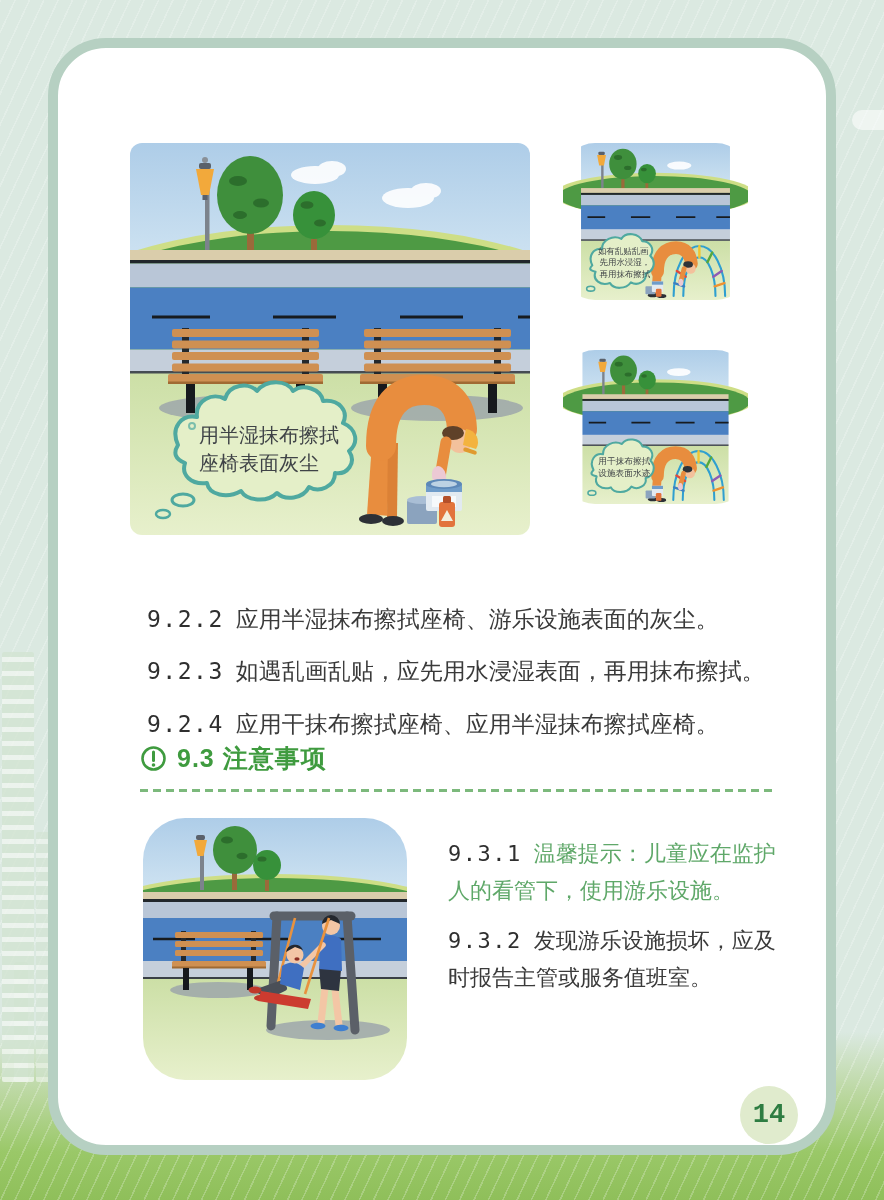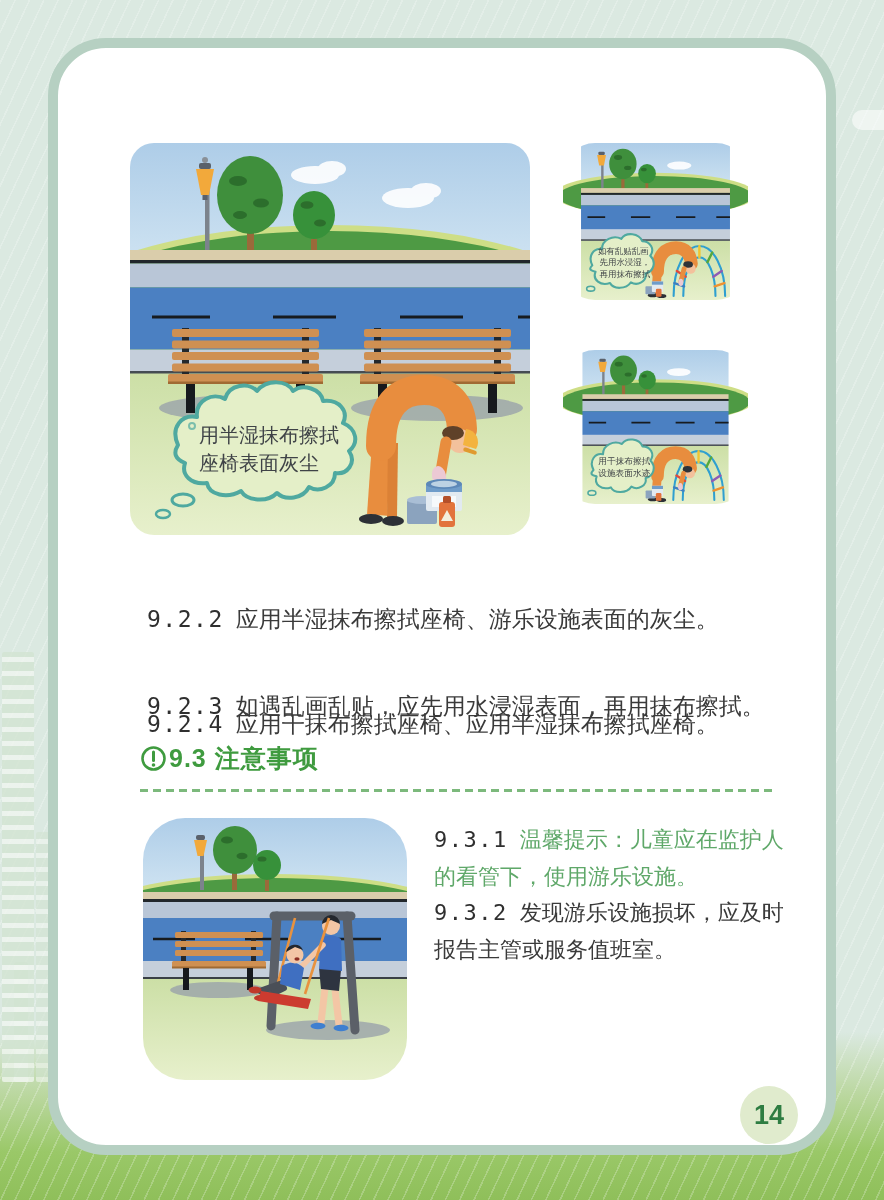--- a/index.html
+++ b/index.html
@@ -13,39 +13,39 @@
     border-radius:2px;}
   .b1{left:2px;bottom:118px;width:32px;height:430px;opacity:.75;}
   .b2{left:36px;bottom:118px;width:22px;height:250px;opacity:.6;}
   .b3{left:14px;bottom:118px;width:14px;height:120px;opacity:.55;}
   .cloud-r{position:absolute;left:852px;top:110px;width:72px;height:20px;background:#fff;
     border-radius:20px;opacity:.55;z-index:0;}
   .card{position:absolute;left:48px;top:38px;width:768px;height:1097px;background:#ffffff;
     border:10px solid #b6d0c2;border-radius:58px;z-index:1;}
   .illus{position:absolute;overflow:hidden;z-index:2;}
   .illus svg{display:block;width:100%;height:100%;}
-  #illus-main{left:130px;top:143px;width:400px;height:392px;border-radius:24px;}
+  #illus-main{left:130px;top:143px;width:400px;height:392px;border-radius:12px;}
   #illus-graffiti{left:563px;top:143px;width:185px;height:157px;border-radius:32px;}
   #illus-drywipe{left:563px;top:350px;width:185px;height:154px;border-radius:32px;}
   #illus-swing{left:143px;top:818px;width:264px;height:262px;border-radius:42px;}
   .rule-item{position:absolute;left:147px;white-space:nowrap;font-size:23px;color:#3a3a3a;z-index:2;text-align:right;}
   .num{font-family:"DejaVu Sans Mono",monospace;letter-spacing:1.5px;margin-right:12px;color:#2f2f2f;}
-  #r922{top:581px;} #r923{top:668px;} #r924{top:686px;}
-  .sec-header{position:absolute;left:140px;top:742px;display:flex;align-items:center;gap:2px;z-index:2;}
+  #r922{top:581px;} #r923{top:633px;} #r924{top:686px;}
+  .sec-header{position:absolute;left:140px;top:742px;display:flex;align-items:center;gap:10px;z-index:2;}
   .sec-header .ttl{font-size:25px;font-weight:bold;color:#3f9b3f;letter-spacing:1px;}
   .dash-line{position:absolute;left:140px;top:789px;width:633px;height:3px;z-index:2;
     background:repeating-linear-gradient(90deg,#7cb97c 0 8px,rgba(0,0,0,0) 8px 13px);}
   .notes{position:absolute;left:434px;top:822px;width:356px;z-index:2;
     font-size:22px;line-height:36.5px;color:#3a3a3a;}
-  .notes p{margin:0;}
+  .notes p{margin:14px;}
   .green-text{color:#5fa869;}
   .dark-text{color:#3a3a3a;}
   .page-num{position:absolute;left:740px;top:1086px;width:58px;height:58px;border-radius:50%;
     background:#e0ebcd;display:flex;align-items:center;justify-content:center;z-index:3;
-    font-family:Liberation Sans, sans-serif;font-weight:bold;font-size:27px;color:#2e7d42;}
+    font-family:Liberation Mono, monospace;font-weight:bold;font-size:27px;color:#2e7d42;}
   .bubble-text{font-family:"Liberation Sans",sans-serif;fill:#3f4347;}
 </style>
 </head>
 <body>
 
 <div class="page">
   <div class="stripes"></div>
   <div class="building b1"></div>
   <div class="building b2"></div>
   <div class="building b3"></div>

